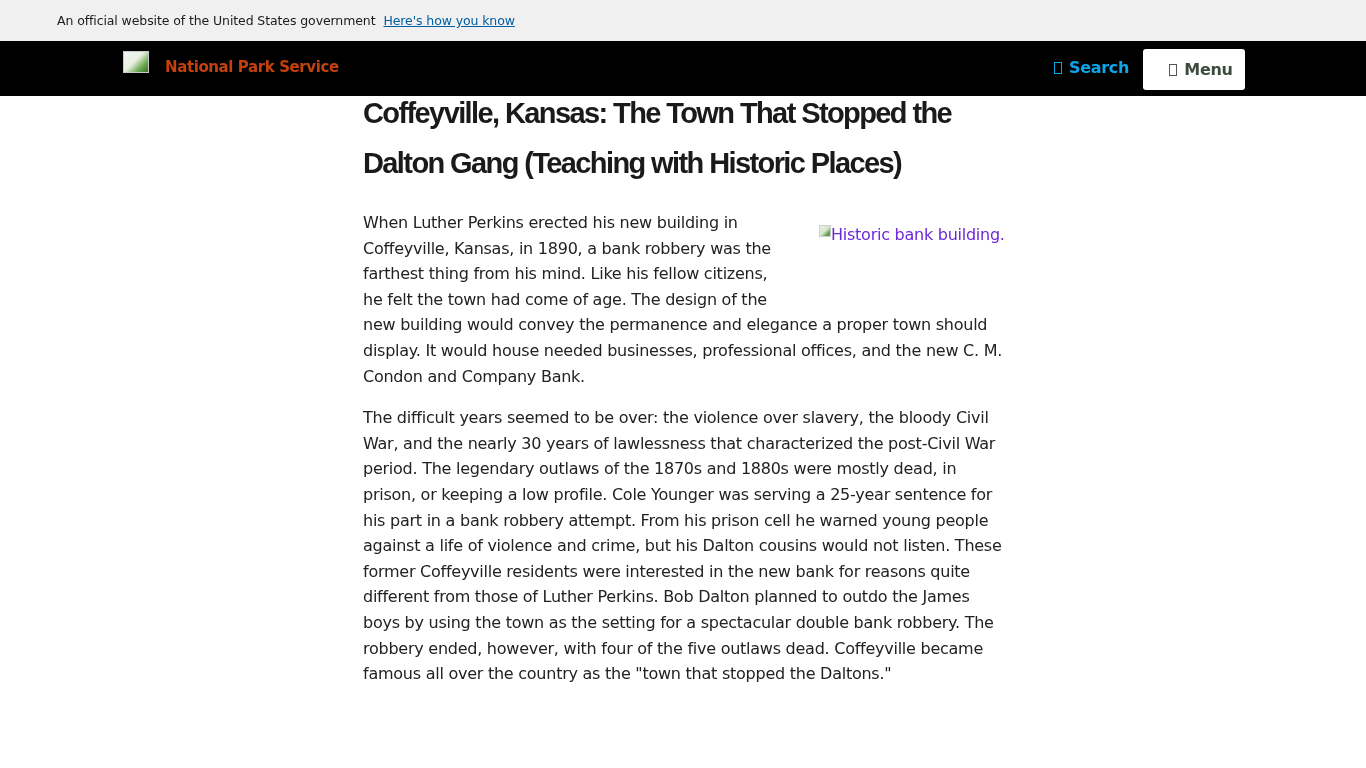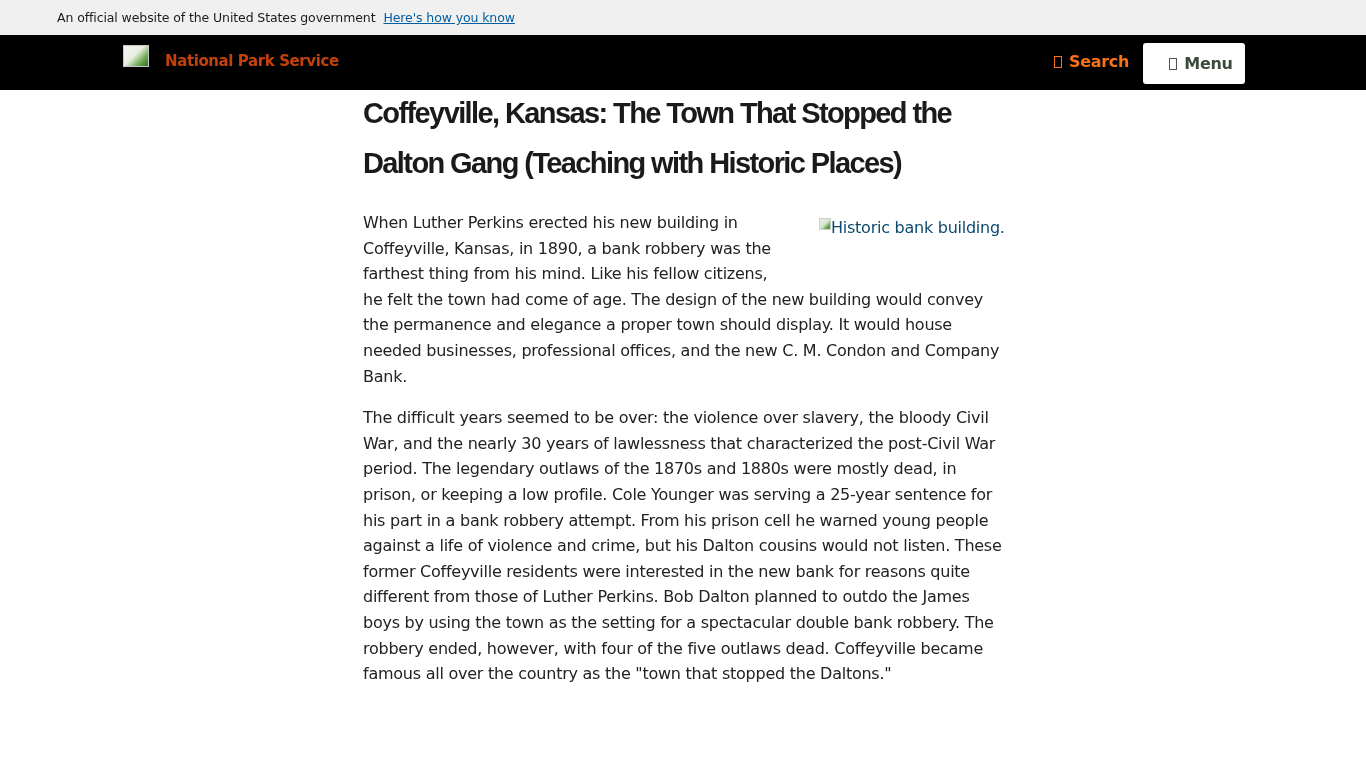--- a/index.html
+++ b/index.html
@@ -5,21 +5,21 @@
     * { box-sizing: border-box; margin: 0; padding: 0; }
     html, body {
       width: 1366px;
       height: 768px;
       overflow: hidden;
       background: #ffffff;
       font-family: "Liberation Sans", "DejaVu Sans", sans-serif;
       color: #1a1a1a;
     }
     .gov-banner {
-      height: 35px;
+      height: 41px;
       background: #f0f0f0;
       display: flex;
       align-items: center;
       padding-left: 57px;
       font-size: 12.5px;
       color: #1b1b1b;
       font-family: "DejaVu Sans", sans-serif;
       letter-spacing: -0.1px;
     }
     .gov-banner .gov-text { margin-right: 8px; }
@@ -52,21 +52,21 @@
       font-weight: bold;
       font-size: 15px;
       font-family: "DejaVu Sans", sans-serif;
       letter-spacing: -0.4px;
       cursor: pointer;
     }
     .search-btn {
       position: absolute;
       left: 1019px;
       top: 17px;
-      color: #f97316;
+      color: #0ea5e9;
       font-weight: bold;
       font-size: 16px;
       font-family: "DejaVu Sans", sans-serif;
       letter-spacing: -0.3px;
       display: flex;
       align-items: center;
       cursor: pointer;
       padding-left: 35px;
     }
     .glyph-box {
@@ -127,23 +127,23 @@
       color: #222222;
       font-family: "DejaVu Sans", sans-serif;
       letter-spacing: -0.25px;
     }
     .body-text p { margin-bottom: 16px; }
     .float-img {
       float: right;
       width: 184px;
       height: 66px;
       margin-left: 44px;
-      margin-top: 5px;
+      margin-top: 12px;
       font-size: 16px;
-      color: #0c4a6e;
+      color: #6d28d9;
       display: flex;
       align-items: flex-start;
       white-space: nowrap;
     }
     .broken-img-icon {
       display: inline-block;
       width: 12px;
       height: 12px;
       margin-top: 3px;
       background: linear-gradient(135deg, #eaeaea 0%, #d6e8cc 50%, #5f9e47 80%);

